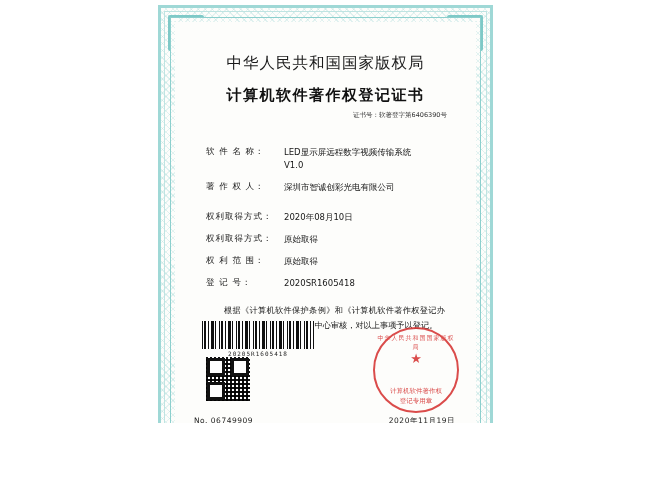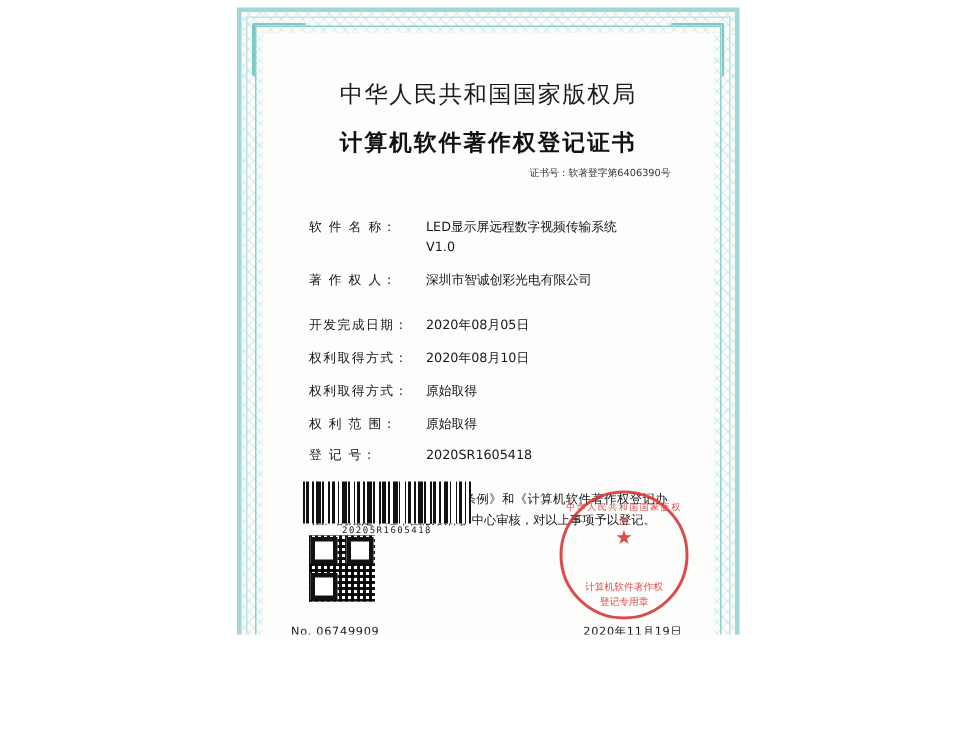--- a/index.html
+++ b/index.html
@@ -276,24 +276,20 @@
           <div class="label">软 件 名 称：</div>
           <div class="value">LED显示屏远程数字视频传输系统
 V1.0</div>
         </div>
         <div class="row">
           <div class="label">著 作 权 人：</div>
           <div class="value">深圳市智诚创彩光电有限公司</div>
         </div>
         <div class="gap-big"></div>
         <div class="row">
-          <div class="label">开发完成日期：</div>
-          <div class="value">2020年08月05日</div>
-        </div>
-        <div class="row">
           <div class="label">权利取得方式：</div>
           <div class="value">2020年08月10日</div>
         </div>
         <div class="row">
           <div class="label">权利取得方式：</div>
           <div class="value">原始取得</div>
         </div>
         <div class="row">
           <div class="label">权 利 范 围：</div>
           <div class="value">原始取得</div>

